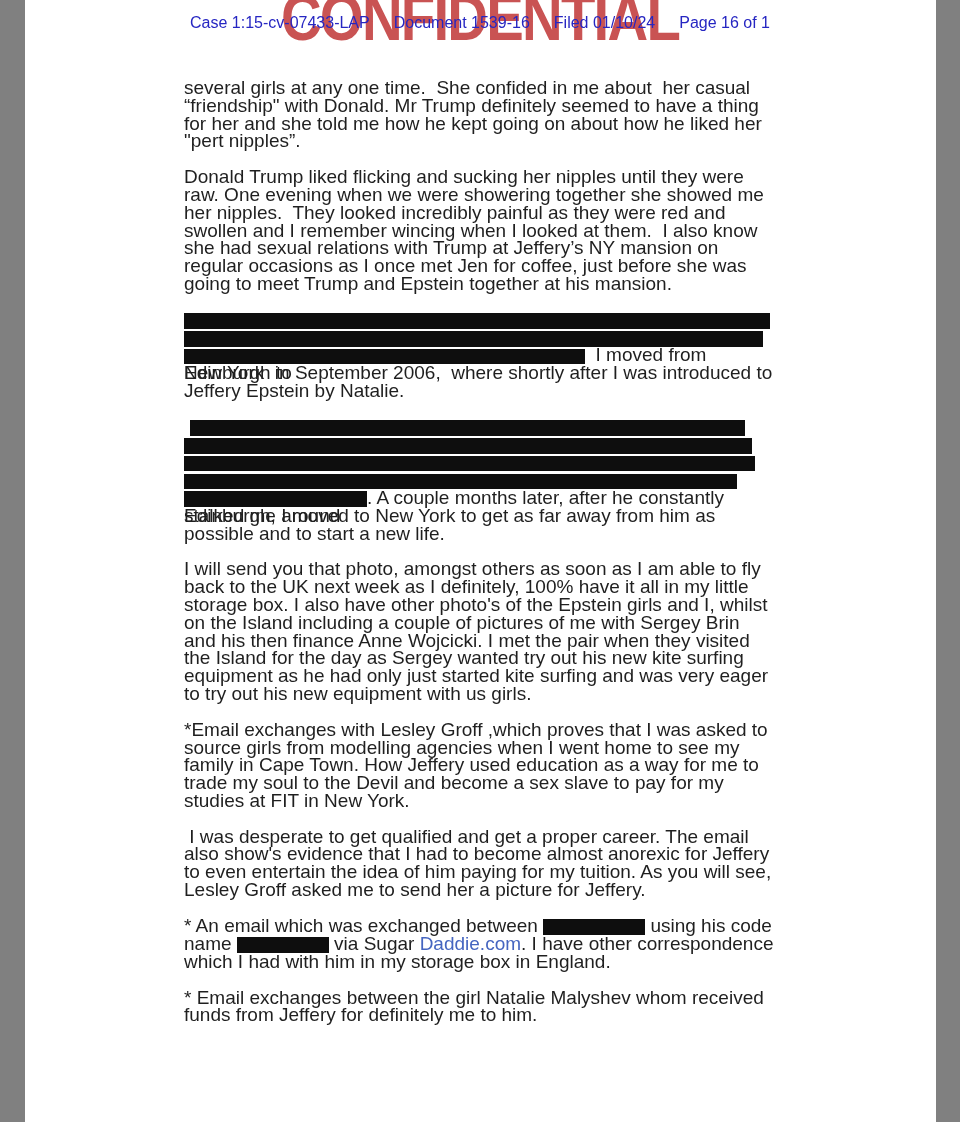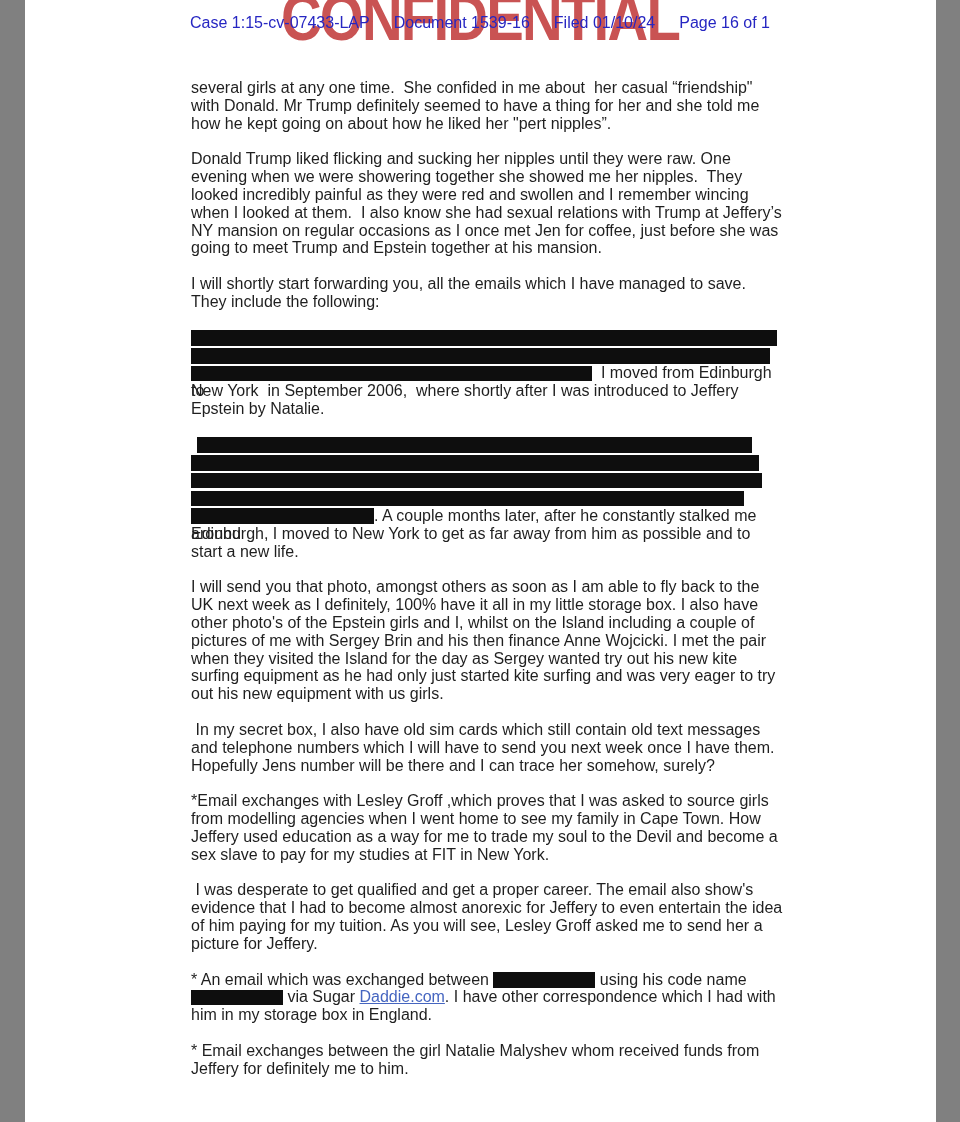--- a/index.html
+++ b/index.html
@@ -20,51 +20,49 @@
     white-space:nowrap;
   }
   .court-header{
     position:absolute;top:14px;left:0;right:0;z-index:2;
     display:flex;justify-content:center;gap:24px;
     color:var(--header-color,#2626c2);font-size:16px;
     white-space:nowrap;
   }
   .doc-body{
     position:absolute;left:184px;top:79px;width:592px;z-index:3;
-    color:#1f1f1f;font-size:16px;line-height:17.8px;margin-left:7px;
+    color:#1f1f1f;font-size:19px;line-height:17.8px;
   }
   .paragraph{margin:0 0 18px 0;white-space:pre-wrap;}
   .redacted-block{margin:0 0 18px 0;white-space:pre-wrap;}
   .bar-line{height:17.8px;}
   .rbar{
     display:inline-block;height:15.5px;background:#0e0e0e;
     vertical-align:-3px;
   }
-  .doc-link{color:var(--link-color,#4565c0);text-decoration:underline;cursor:pointer;}
+  .doc-link{color:var(--link-color,#4565c0);cursor:pointer;}
 </style>
 </head>
 <body>
 
 <div class="edge edge-left"></div>
 <div class="edge edge-right"></div>
 
 <div class="stamp">CONFIDENTIAL</div>
 
 <div class="court-header">
   <span>Case 1:15-cv-07433-LAP</span>
   <span>Document 1539-16</span>
   <span>Filed 01/10/24</span>
   <span>Page 16 of 1</span>
 </div>
 
 <div class="doc-body">
     <div class="paragraph">several girls at any one time.  She confided in me about  her casual “friendship" with Donald. Mr Trump definitely seemed to have a thing for her and she told me how he kept going on about how he liked her "pert nipples”.</div>
     <div class="paragraph">Donald Trump liked flicking and sucking her nipples until they were raw. One evening when we were showering together she showed me her nipples.  They looked incredibly painful as they were red and swollen and I remember wincing when I looked at them.  I also know she had sexual relations with Trump at Jeffery’s NY mansion on regular occasions as I once met Jen for coffee, just before she was going to meet Trump and Epstein together at his mansion.</div>
-    <div class="paragraph">I will shortly start forwarding you, all the emails which I have managed to save. They include the following:</div>
     <div class="redacted-block"><div class="bar-line"><span class="rbar" style="width: 586px; background: rgb(14, 14, 14);"></span></div><div class="bar-line"><span class="rbar" style="width: 579px; background: rgb(14, 14, 14);"></span></div><div class="bar-line"><span class="rbar" style="width: 401px; background: rgb(14, 14, 14);"></span><span>  I moved from Edinburgh to</span></div><div>New York  in September 2006,  where shortly after I was introduced to Jeffery Epstein by Natalie.</div></div>
     <div class="redacted-block"><div class="bar-line"><span class="rbar" style="width: 555px; background: rgb(14, 14, 14); margin-left: 6px;"></span></div><div class="bar-line"><span class="rbar" style="width: 568px; background: rgb(14, 14, 14);"></span></div><div class="bar-line"><span class="rbar" style="width: 571px; background: rgb(14, 14, 14);"></span></div><div class="bar-line"><span class="rbar" style="width: 553px; background: rgb(14, 14, 14);"></span></div><div class="bar-line"><span class="rbar" style="width: 183px; background: rgb(14, 14, 14);"></span><span>. A couple months later, after he constantly stalked me around</span></div><div>Edinburgh, I moved to New York to get as far away from him as possible and to start a new life.</div></div>
     <div class="paragraph">I will send you that photo, amongst others as soon as I am able to fly back to the UK next week as I definitely, 100% have it all in my little storage box. I also have other photo's of the Epstein girls and I, whilst on the Island including a couple of pictures of me with Sergey Brin and his then finance Anne Wojcicki. I met the pair when they visited the Island for the day as Sergey wanted try out his new kite surfing equipment as he had only just started kite surfing and was very eager to try out his new equipment with us girls.</div>
-    <div class="paragraph"> In my secret box, I also have old sim cards which still contain old text messages and telephone numbers which I will have to send you next week once I have them. Hopefully Jens number will be there and I can trace her somehow, surely?</div>
     <div class="paragraph">*Email exchanges with Lesley Groff ,which proves that I was asked to source girls from modelling agencies when I went home to see my family in Cape Town. How Jeffery used education as a way for me to trade my soul to the Devil and become a sex slave to pay for my studies at FIT in New York.</div>
     <div class="paragraph"> I was desperate to get qualified and get a proper career. The email also show's evidence that I had to become almost anorexic for Jeffery to even entertain the idea of him paying for my tuition. As you will see, Lesley Groff asked me to send her a picture for Jeffery.</div>
     <div class="paragraph"><span>* An email which was exchanged between </span><span class="rbar" style="width: 102px; background: rgb(14, 14, 14);"></span><span> using his code name </span><span class="rbar" style="width: 92px; background: rgb(14, 14, 14);"></span><span> via Sugar </span><a class="doc-link">Daddie.com</a><span>. I have other correspondence which I had with him in my storage box in England.</span></div>
     <div class="paragraph">* Email exchanges between the girl Natalie Malyshev whom received funds from Jeffery for definitely me to him.</div>
   </div>
 
 </body></html>

